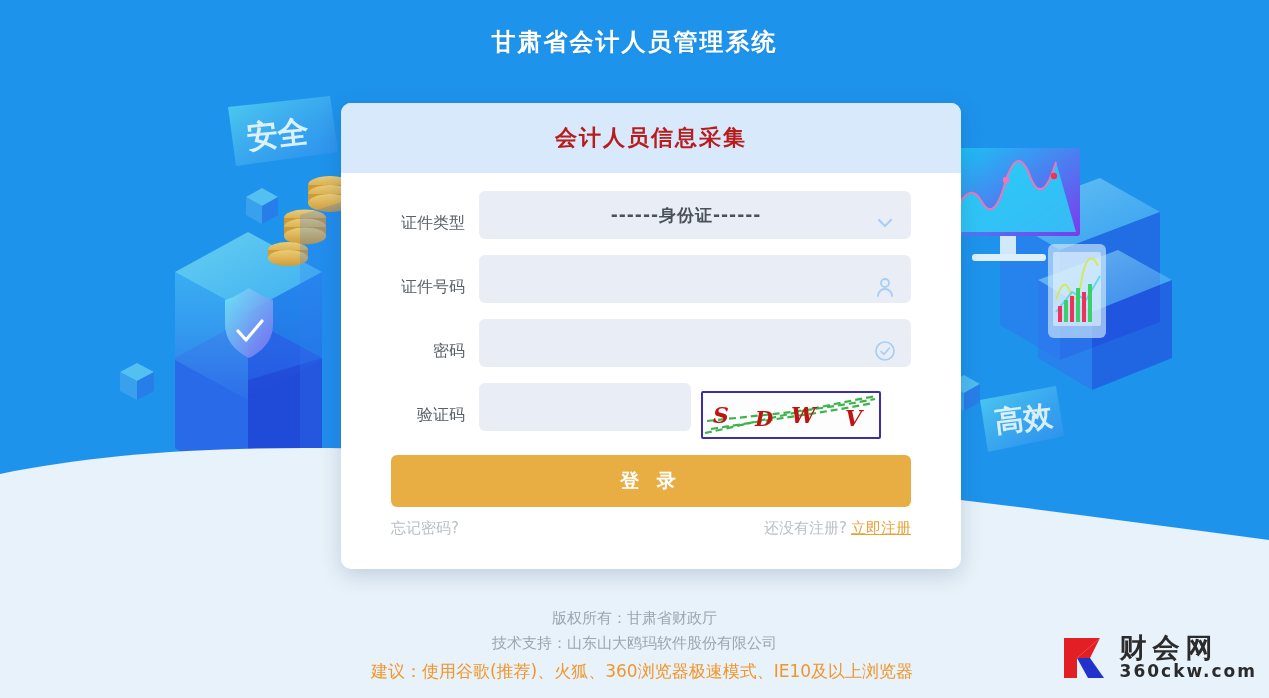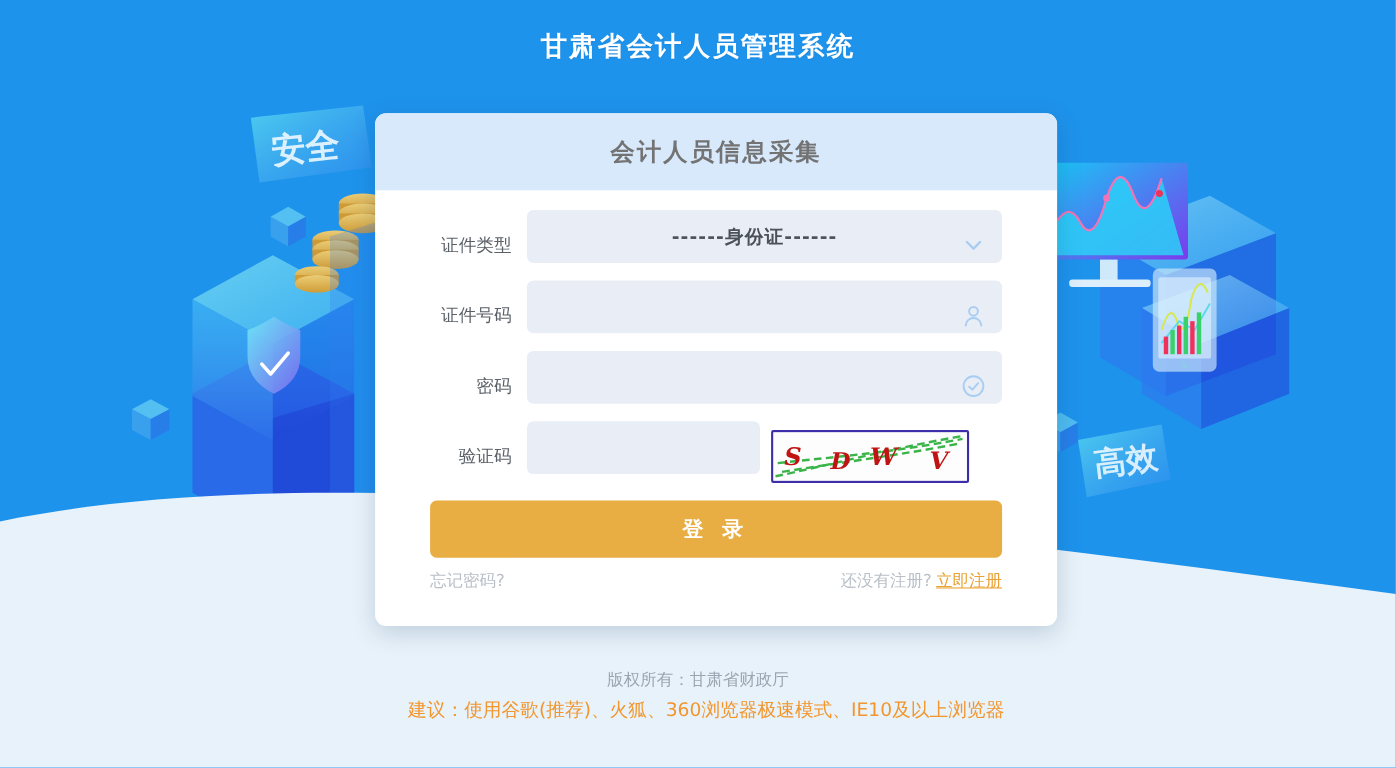--- a/index.html
+++ b/index.html
@@ -39,21 +39,21 @@
     border-radius: 10px;
     box-shadow: 0 6px 22px rgba(8,50,90,.18);
     overflow: hidden;
   }
   .card-header {
     height: 70px; width: 100%;
     background: #D7E9FB;
     display: flex; align-items: center; justify-content: center;
   }
   .card-header-title {
-    font-size: 22px; font-weight: bold; color: #737373; letter-spacing: 2px;
+    font-size: 22px; font-weight: bold; color: #b91c1c; letter-spacing: 2px;
   }
 
   .form { padding: 26px 50px 0 50px; }
 
   .field-row {
     display: flex; align-items: center;
     margin-bottom: 16px;
     height: 48px;
   }
   .field-label {
@@ -383,17 +383,30 @@
         <span>
           <span class="link-right">还没有注册?</span><span class="link-orange">立即注册</span>
         </span>
       </div>
 
     </div>
   </div>
 
   <div class="footer">
     <div class="footer-line">版权所有：甘肃省财政厅</div>
+    <div class="footer-line">技术支持：山东山大鸥玛软件股份有限公司</div>
     <div class="footer-warn">建议：使用谷歌(推荐)、火狐、360浏览器极速模式、IE10及以上浏览器</div>
   </div>
 
+  <div class="watermark">
+    <svg width="54" height="54" viewBox="0 0 54 54">
+      <rect x="4" y="8" width="13" height="40" fill="#E31F26"></rect>
+      <path d="M17 28 L40 8 L40 8 L30 28 L17 28 Z" fill="#E31F26"></path>
+      <path d="M17 28 L30 28 L44 48 L28 48 Z" fill="#2233CC"></path>
+      <path d="M17 8 L40 8 L17 28 Z" fill="#E31F26"></path>
+    </svg>
+    <div class="wm-text">
+      <div class="wm-cn">财会网</div>
+      <div class="wm-url">360ckw.com</div>
+    </div>
+  </div>
 
 </div>
 
 </body></html>

